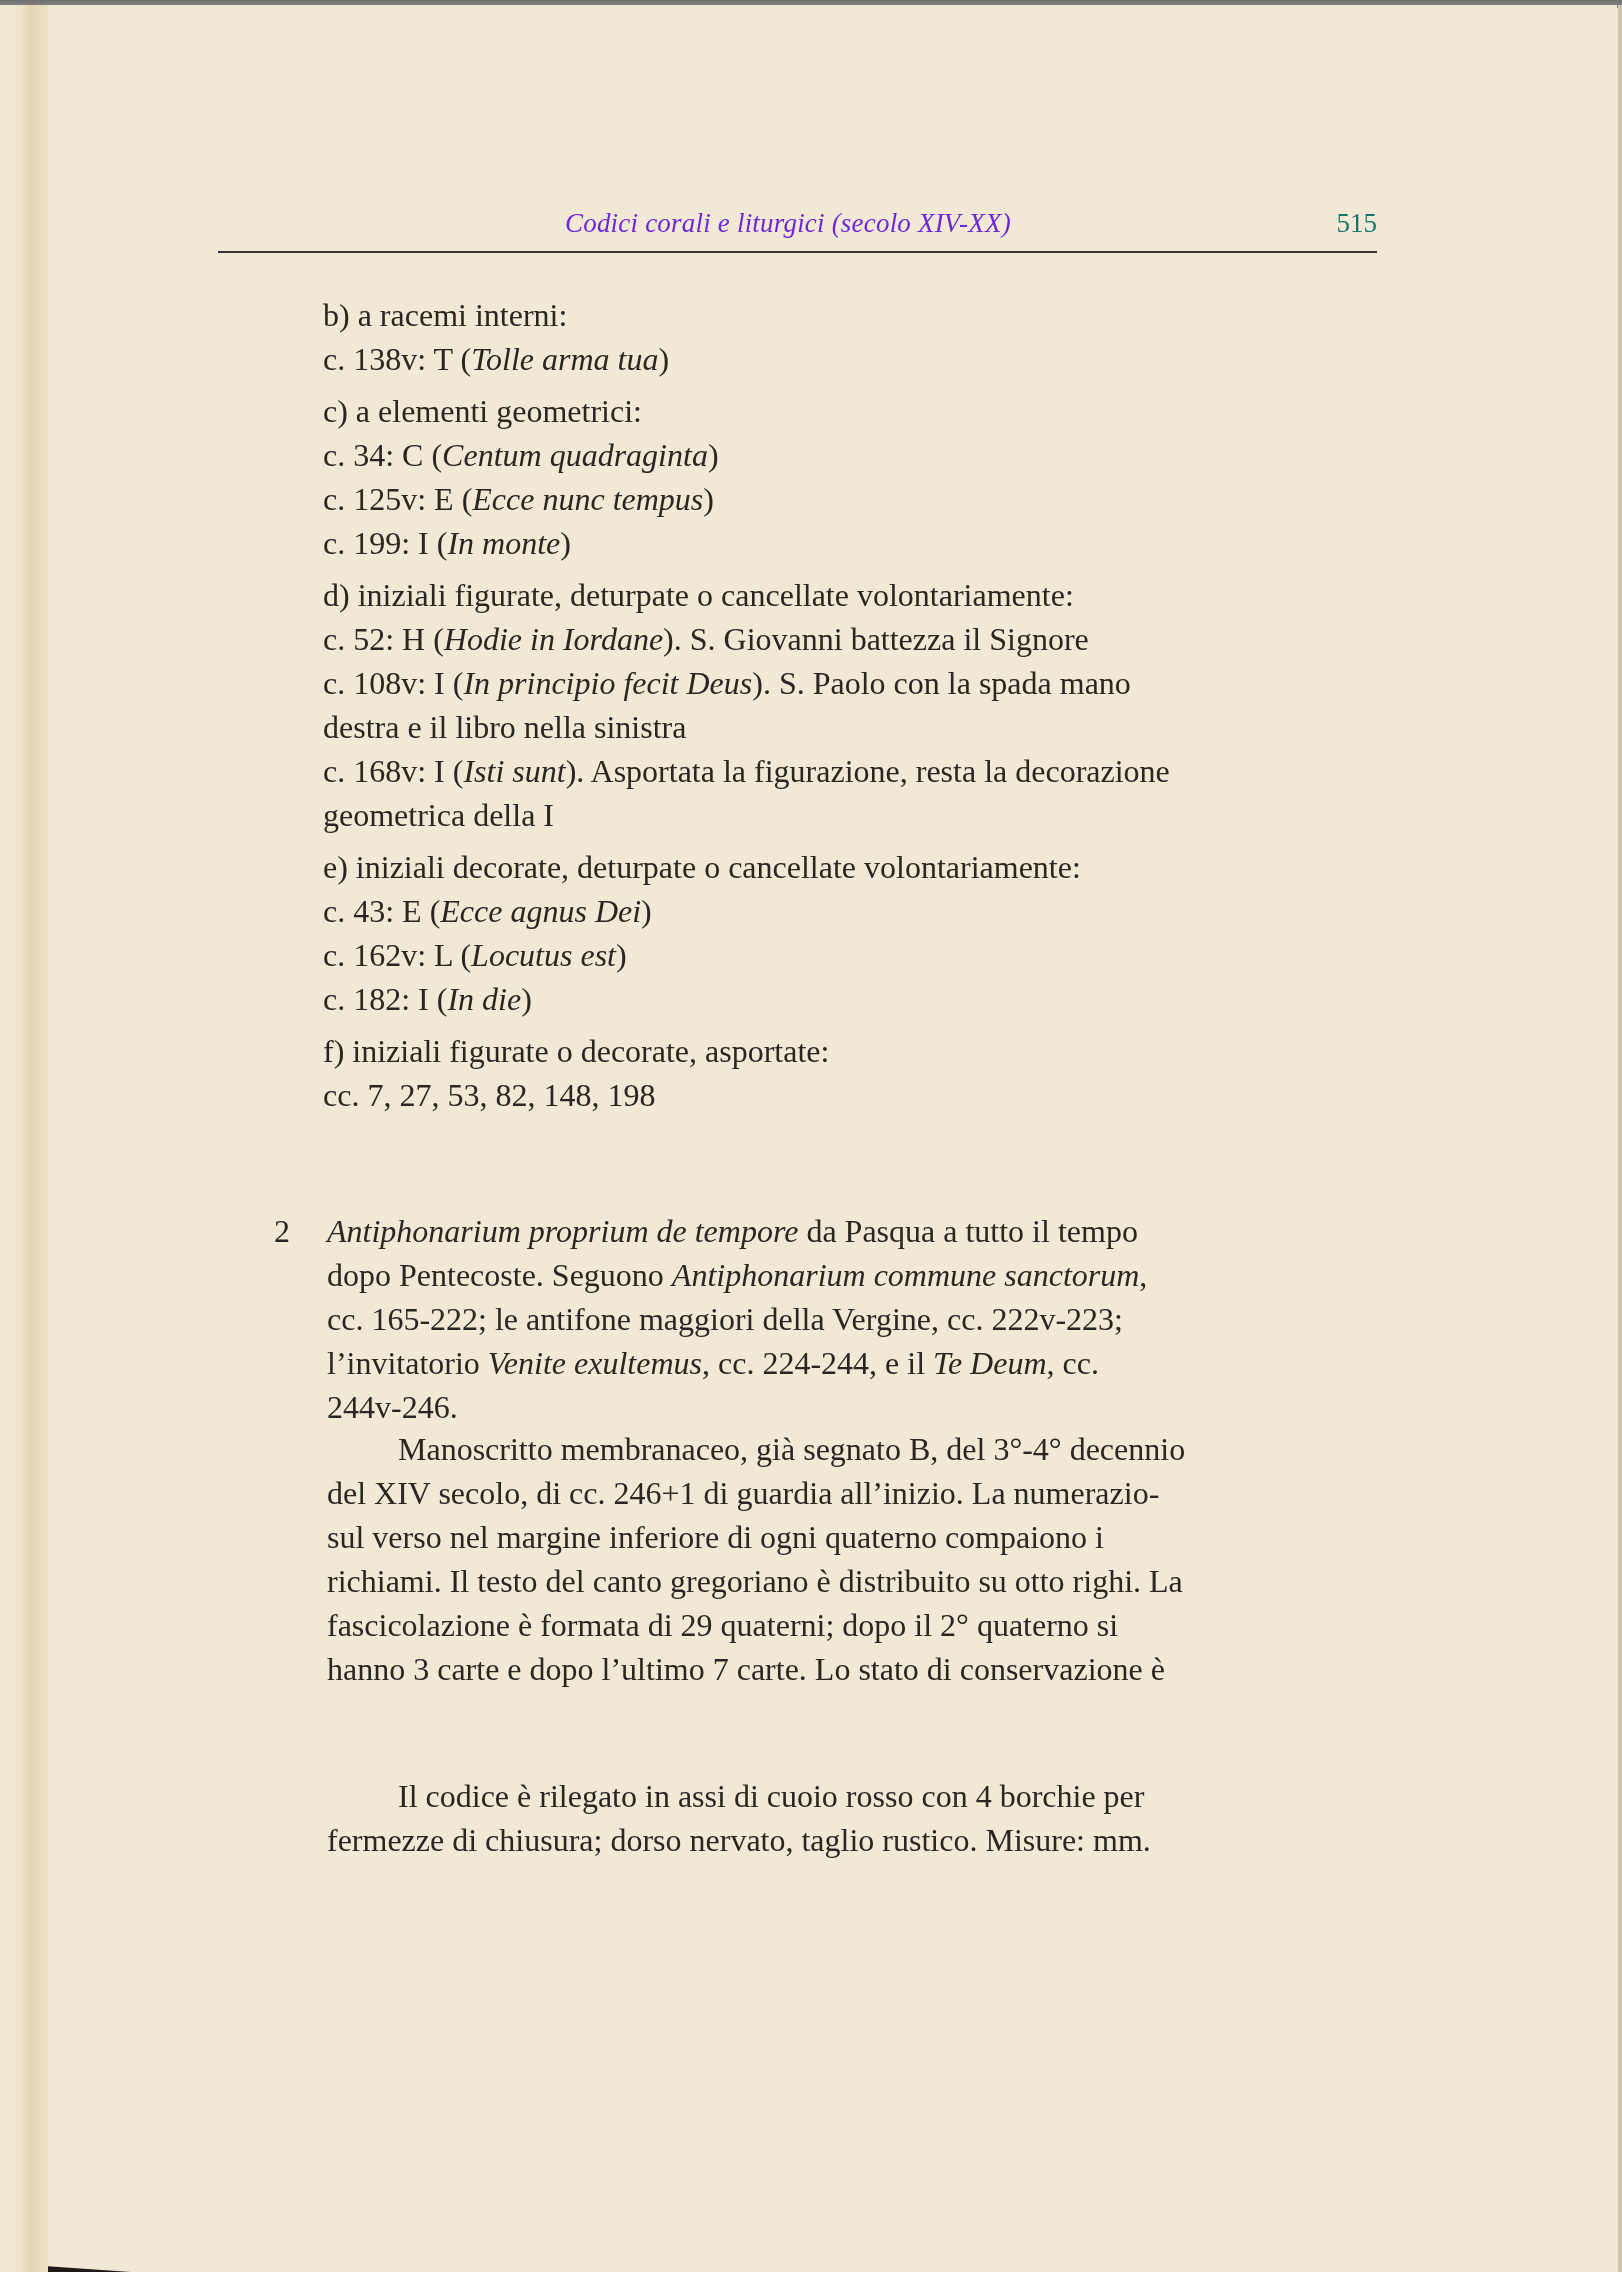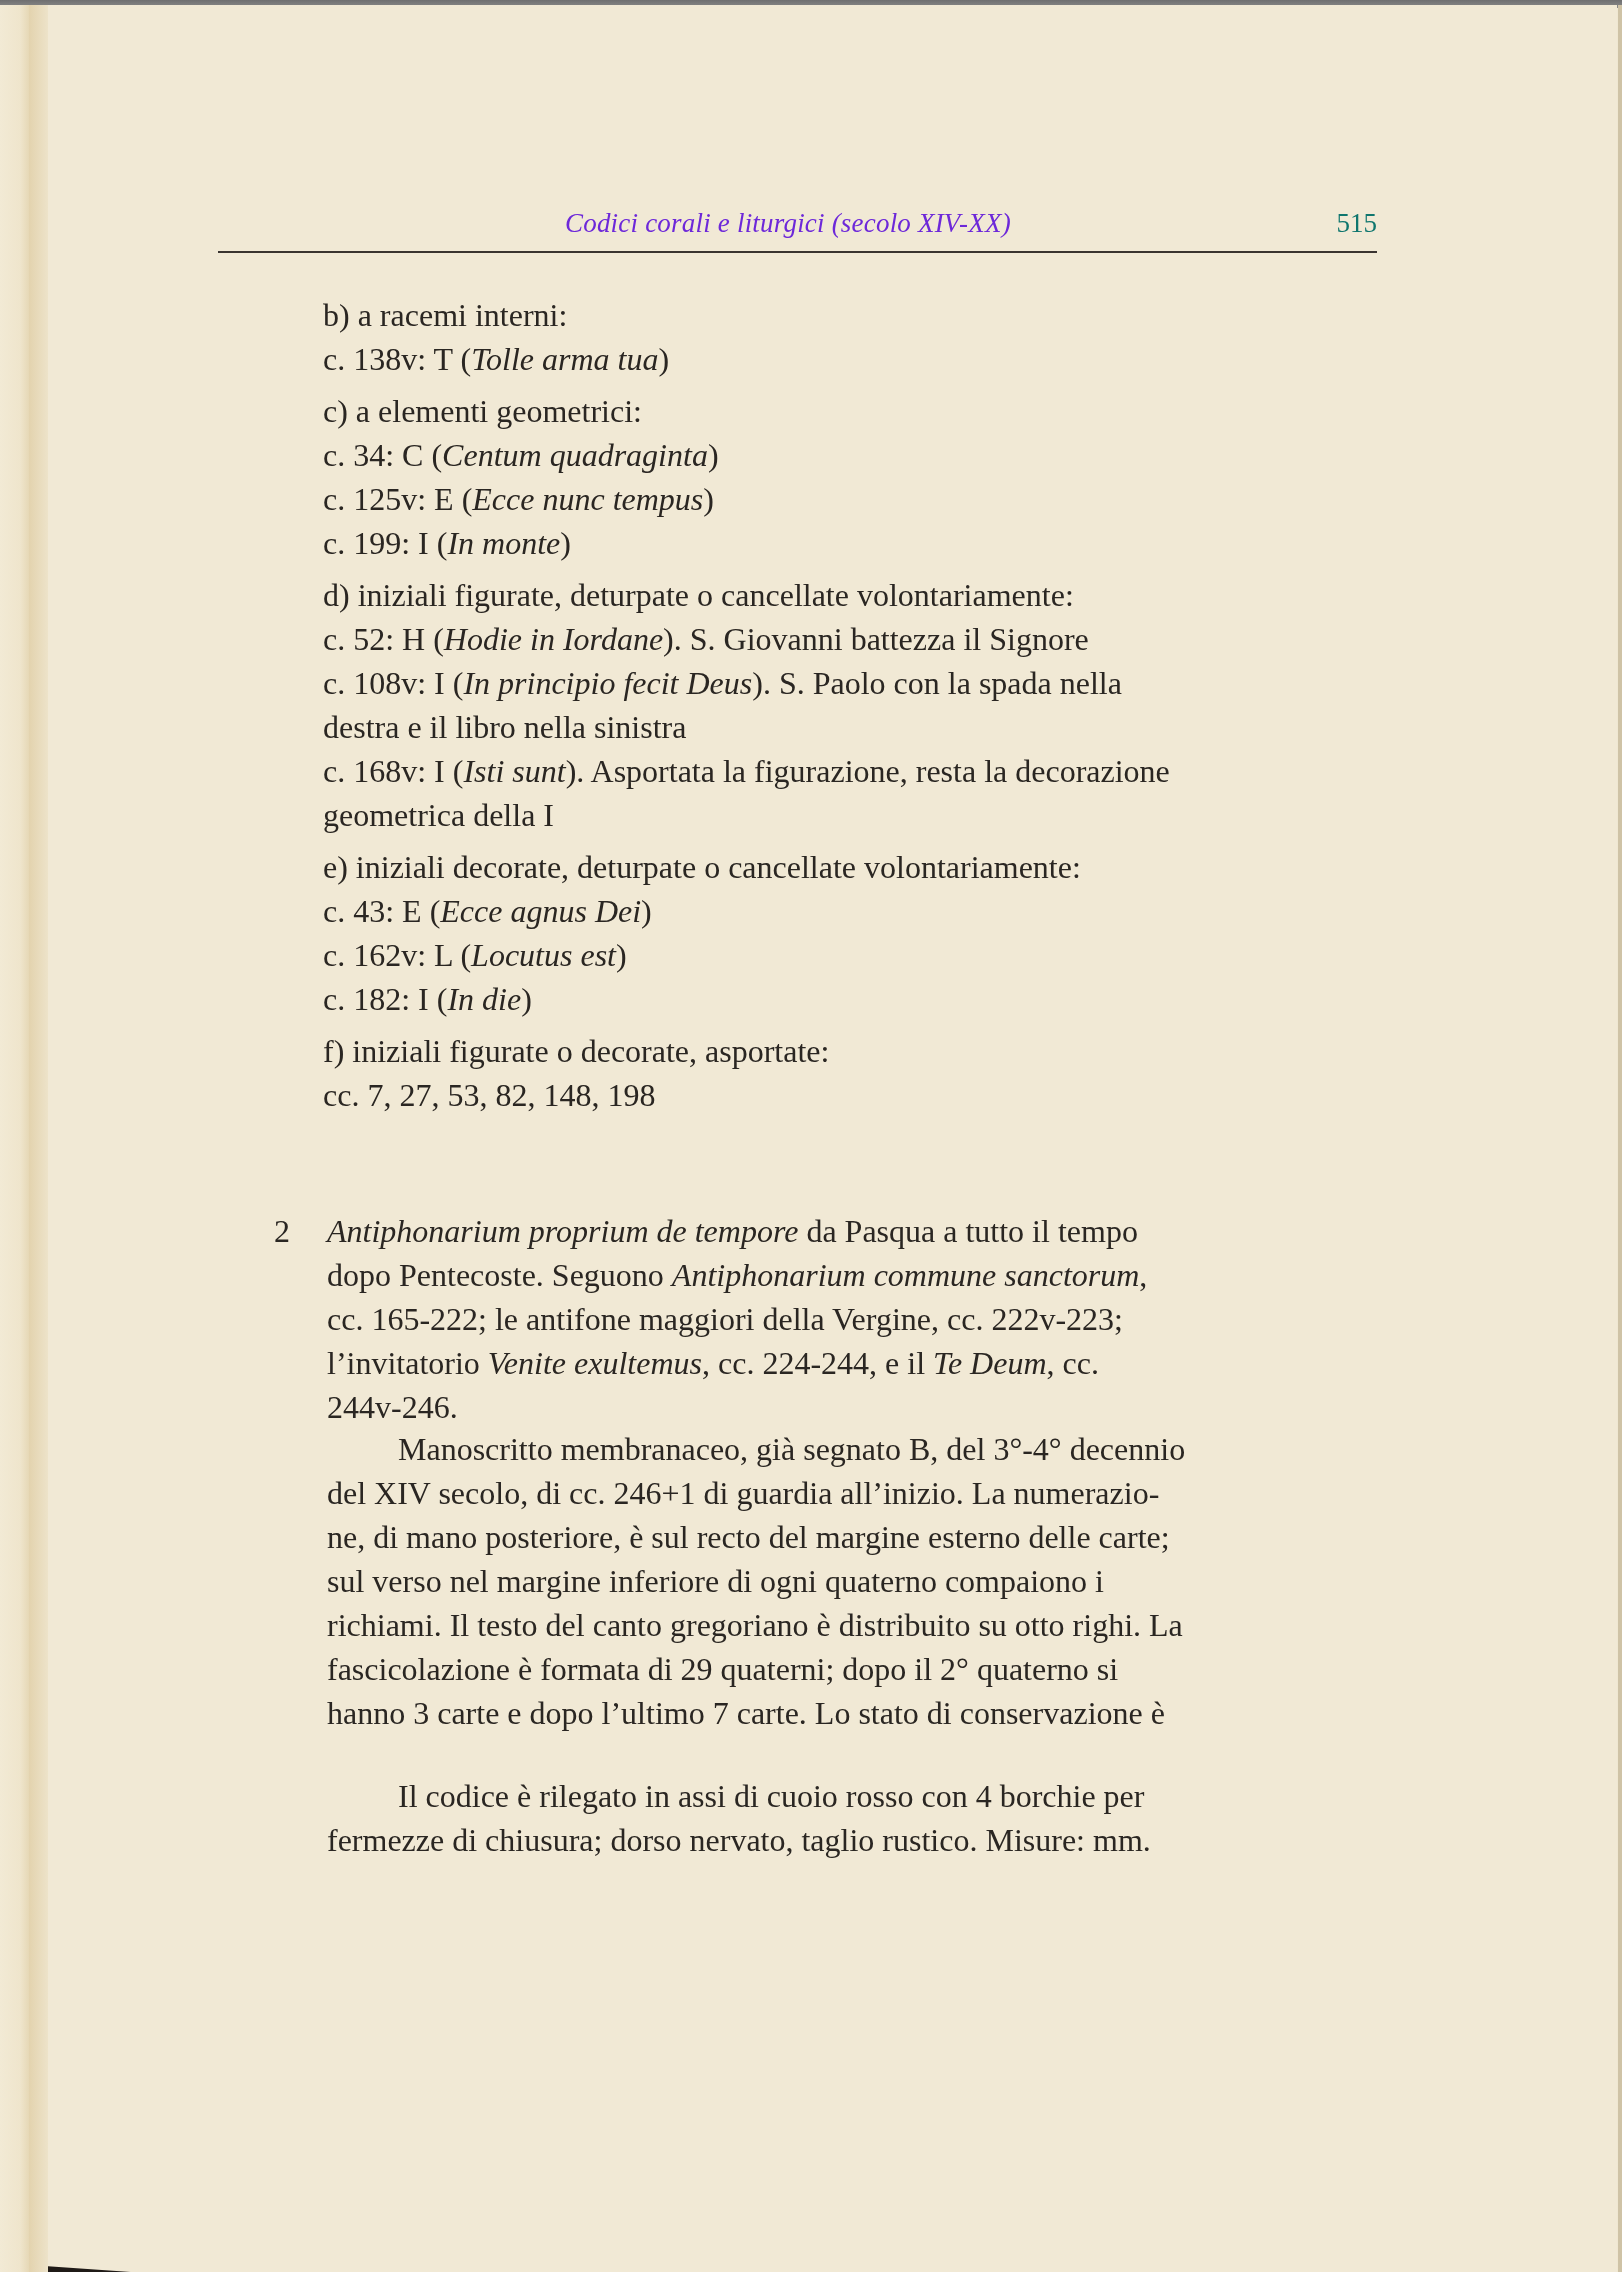--- a/index.html
+++ b/index.html
@@ -57,21 +57,21 @@
   <div class="line">b) a racemi interni:</div>
   <div class="line"><span>c. 138v: T (</span><i>Tolle arma tua</i><span>)</span></div>
   <div class="gap"></div>
   <div class="line">c) a elementi geometrici:</div>
   <div class="line"><span>c. 34: C (</span><i>Centum quadraginta</i><span>)</span></div>
   <div class="line"><span>c. 125v: E (</span><i>Ecce nunc tempus</i><span>)</span></div>
   <div class="line"><span>c. 199: I (</span><i>In monte</i><span>)</span></div>
   <div class="gap"></div>
   <div class="line">d) iniziali figurate, deturpate o cancellate volontariamente:</div>
   <div class="line"><span>c. 52: H (</span><i>Hodie in Iordane</i><span>). S. Giovanni battezza il Signore</span></div>
-  <div class="line"><span>c. 108v: I (</span><i>In principio fecit Deus</i><span>). S. Paolo con la spada nella</span></div>
+  <div class="line"><span>c. 108v: I (</span><i>In principio fecit Deus</i><span>). S. Paolo con la spada mano</span></div>
   <div class="line">destra e il libro nella sinistra</div>
   <div class="line"><span>c. 168v: I (</span><i>Isti sunt</i><span>). Asportata la figurazione, resta la decorazione</span></div>
   <div class="line">geometrica della I</div>
   <div class="gap"></div>
   <div class="line">e) iniziali decorate, deturpate o cancellate volontariamente:</div>
   <div class="line"><span>c. 43: E (</span><i>Ecce agnus Dei</i><span>)</span></div>
   <div class="line"><span>c. 162v: L (</span><i>Locutus est</i><span>)</span></div>
   <div class="line"><span>c. 182: I (</span><i>In die</i><span>)</span></div>
   <div class="gap"></div>
   <div class="line">f) iniziali figurate o decorate, asportate:</div>
@@ -83,21 +83,20 @@
   <div class="line"><i>Antiphonarium proprium de tempore</i><span> da Pasqua a tutto il tempo</span></div>
   <div class="line"><span>dopo Pentecoste. Seguono </span><i>Antiphonarium commune sanctorum</i><span>,</span></div>
   <div class="line">cc. 165-222; le antifone maggiori della Vergine, cc. 222v-223;</div>
   <div class="line"><span>l’invitatorio </span><i>Venite exultemus</i><span>, cc. 224-244, e il </span><i>Te Deum</i><span>, cc.</span></div>
   <div class="line">244v-246.</div>
 </div>
 
 <div class="para" style="top:1427px;">
   <div class="line indent">Manoscritto membranaceo, già segnato B, del 3°-4° decennio</div>
   <div class="line">del XIV secolo, di cc. 246+1 di guardia all’inizio. La numerazio-</div>
-  <div class="line">ne, di mano posteriore, è sul recto del margine esterno delle carte;</div>
   <div class="line">sul verso nel margine inferiore di ogni quaterno compaiono i</div>
   <div class="line">richiami. Il testo del canto gregoriano è distribuito su otto righi. La</div>
   <div class="line">fascicolazione è formata di 29 quaterni; dopo il 2° quaterno si</div>
   <div class="line">hanno 3 carte e dopo l’ultimo 7 carte. Lo stato di conservazione è</div>
 </div>
 
 <div class="para" style="top:1774px;">
   <div class="line indent">Il codice è rilegato in assi di cuoio rosso con 4 borchie per</div>
   <div class="line">fermezze di chiusura; dorso nervato, taglio rustico. Misure: mm.</div>
 </div>

